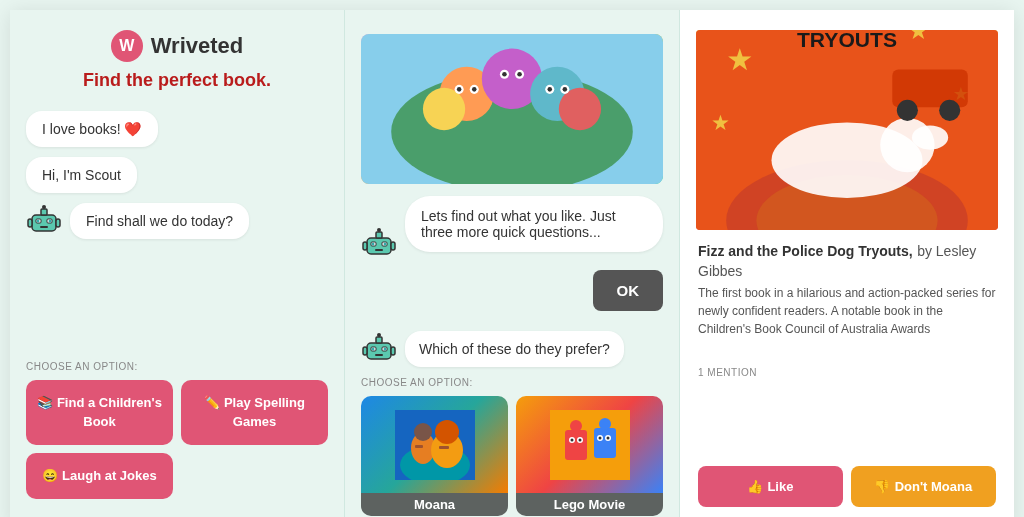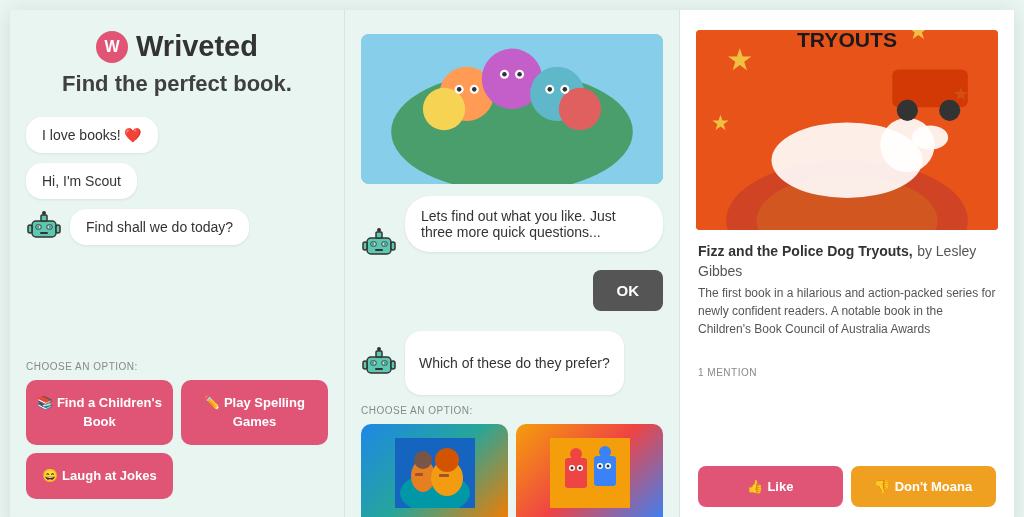--- a/index.html
+++ b/index.html
@@ -52,28 +52,28 @@
       background: #e05575;
       border-radius: 50%;
       display: flex;
       align-items: center;
       justify-content: center;
       color: white;
       font-weight: bold;
       font-size: 16px;
     }
     .logo-text {
-      font-size: 29px;
+      font-size: 22px;
       font-weight: 700;
       color: #333;
     }
     .tagline {
-      font-size: 22px;
+      font-size: 18px;
       font-weight: 700;
-      color: #404040;
+      color: #b91c1c;
     }
 
     
     .chat-area {
       flex: 1;
       display: flex;
       flex-direction: column;
       gap: 10px;
       margin-bottom: 10px;
     }
@@ -161,21 +161,21 @@
     }
     .which-row {
       display: flex;
       align-items: center;
       gap: 8px;
       margin-bottom: 10px;
     }
     .which-bubble {
       background: white;
       border-radius: 16px;
-      padding: 24px 14px;
+      padding: 10px 14px;
       font-size: 14px;
       color: #333;
       box-shadow: 0 1px 3px rgba(0,0,0,0.08);
     }
     .movie-options {
       display: grid;
       grid-template-columns: 1fr 1fr;
       gap: 8px;
     }
     .movie-card {

